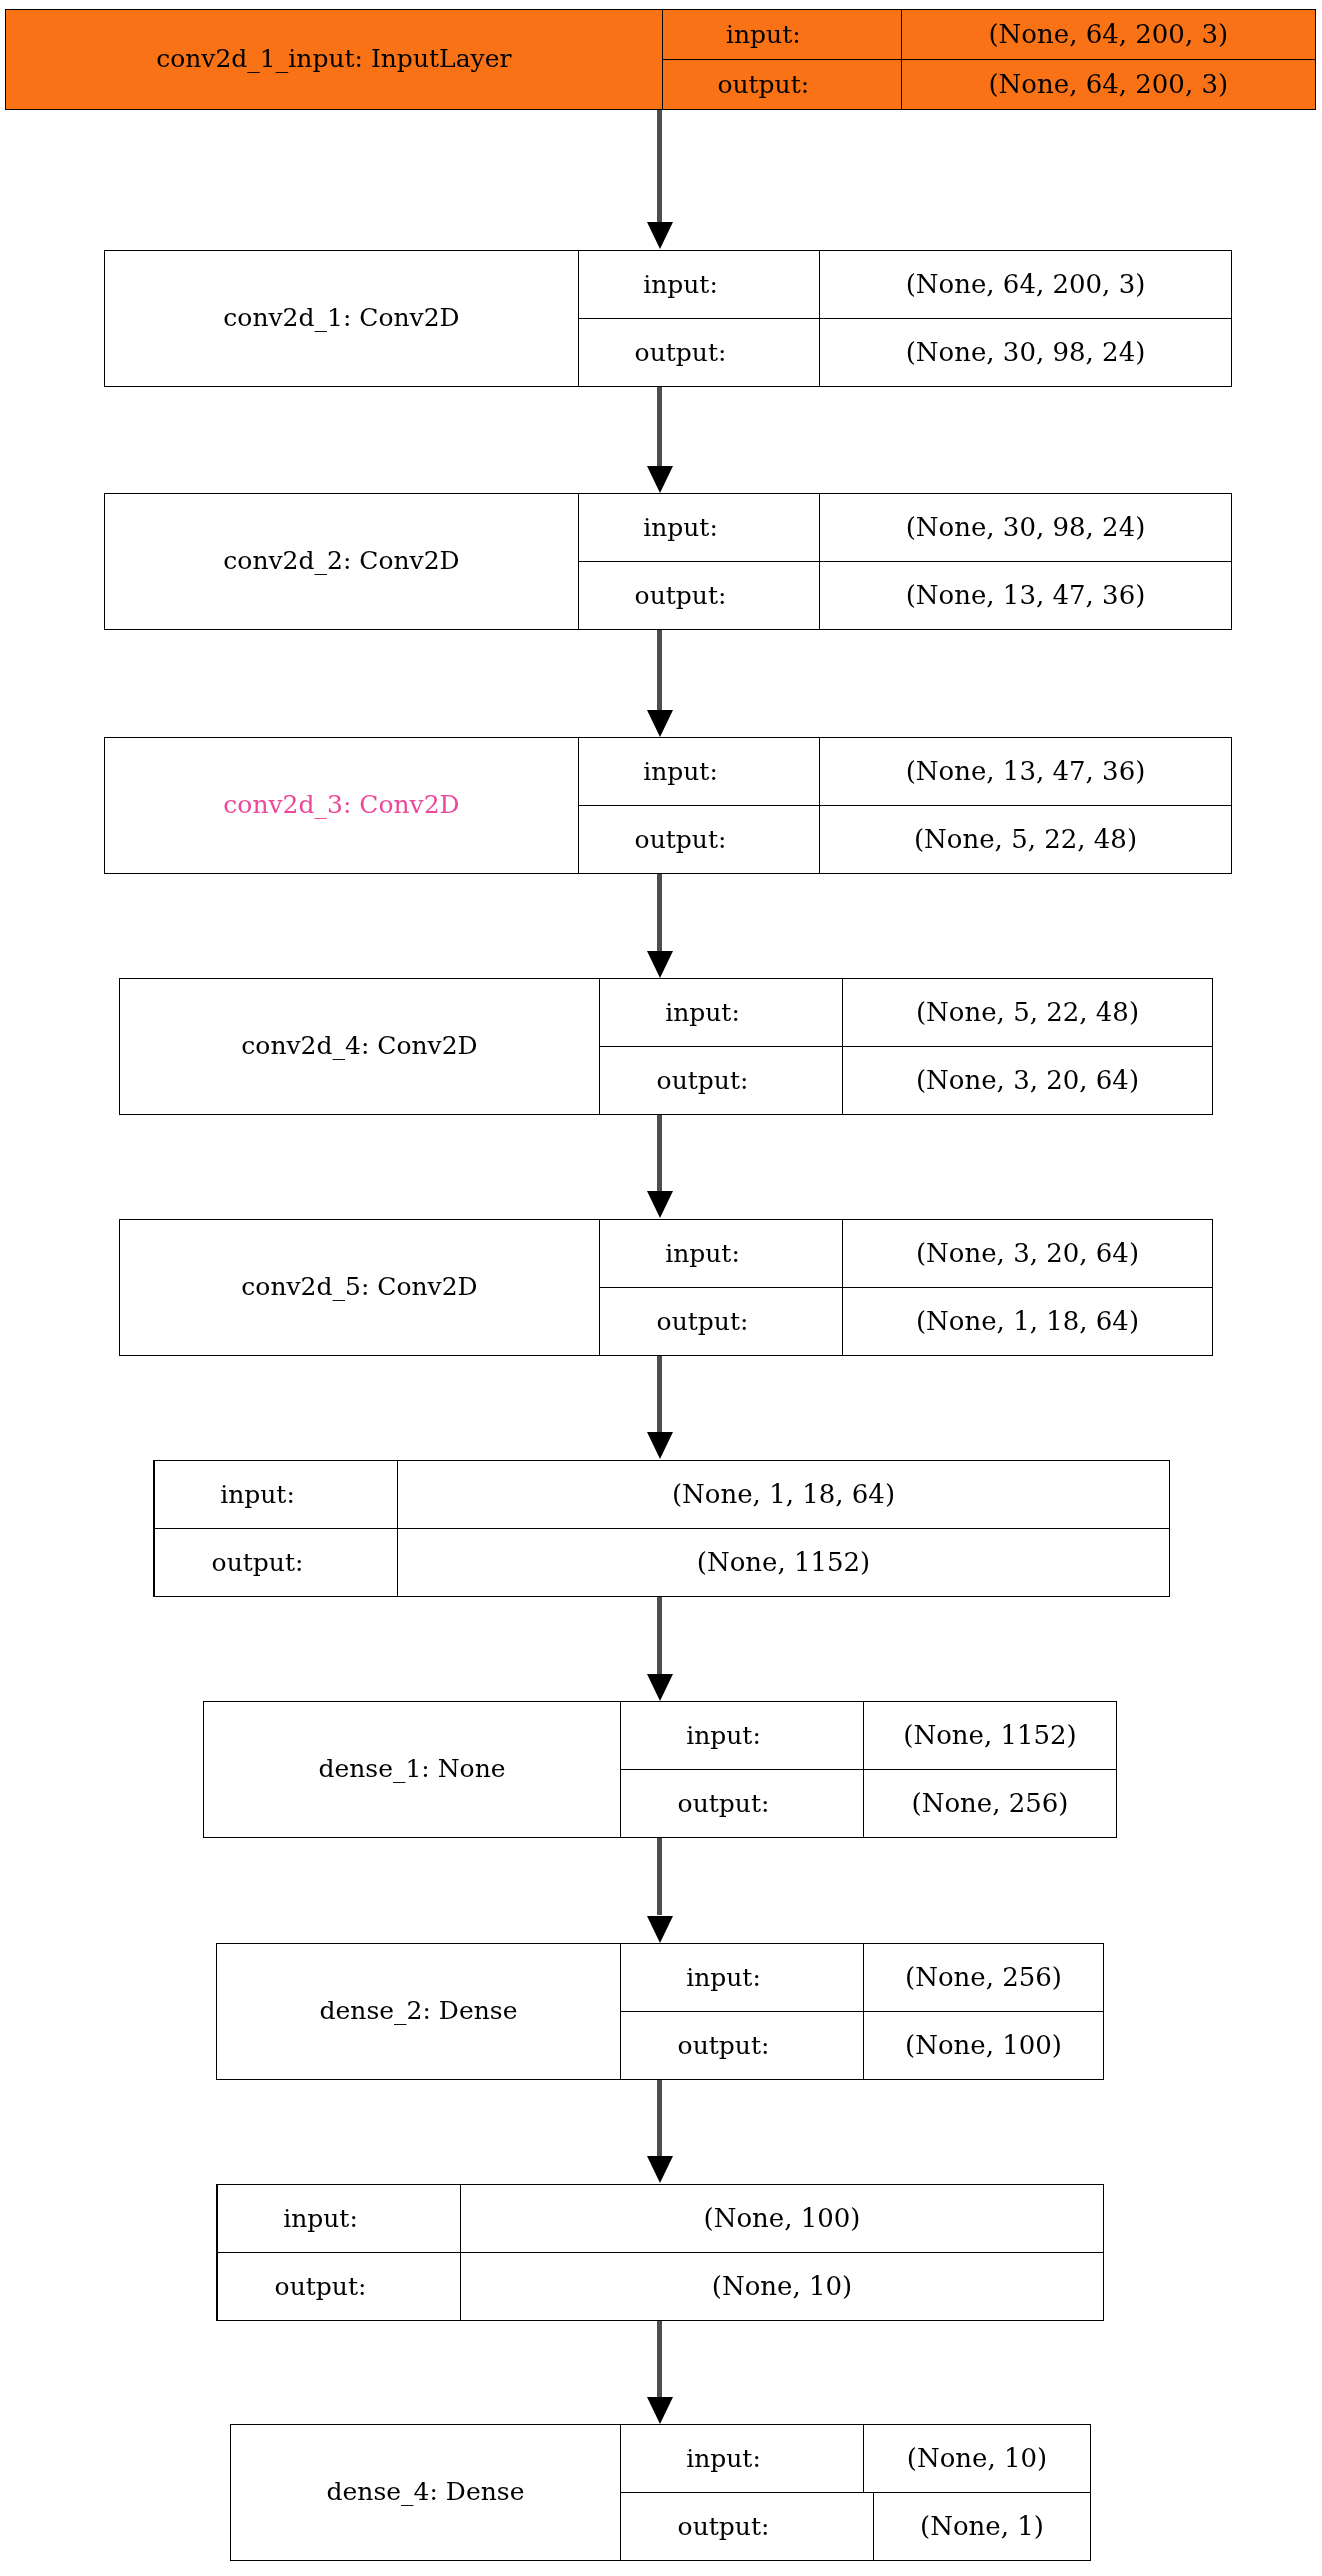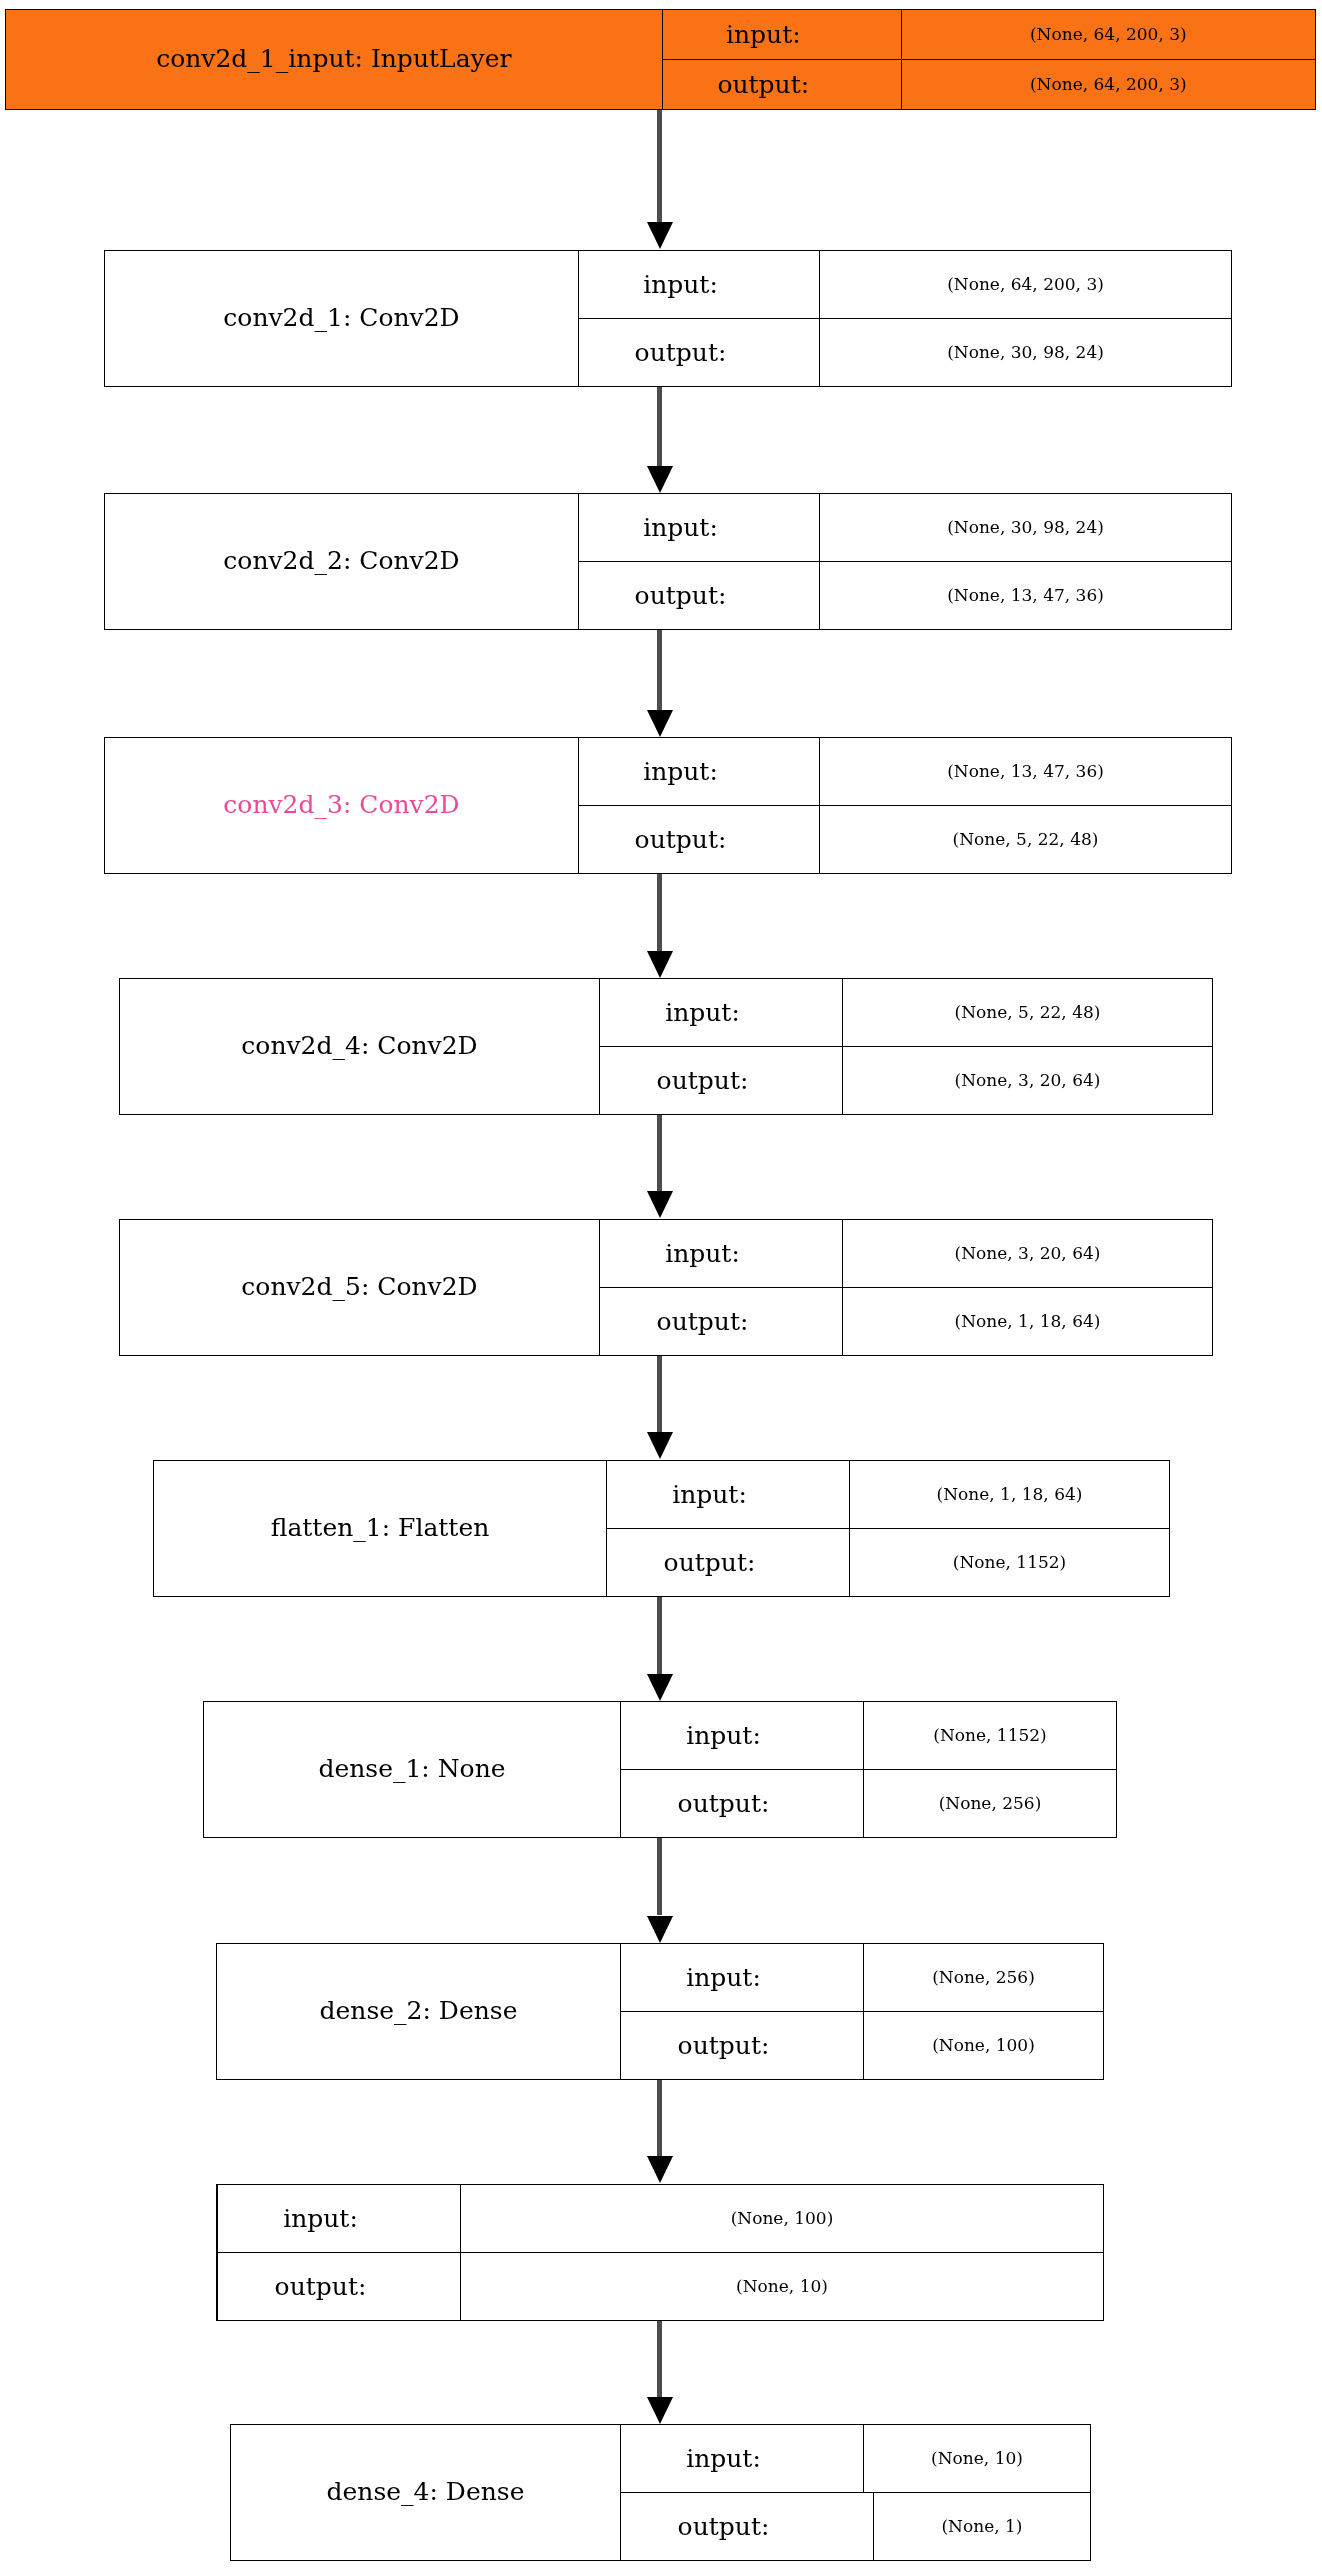--- a/index.html
+++ b/index.html
@@ -64,21 +64,21 @@
     white-space: nowrap;
     padding: 0 4.8px;
   }
   .io-shape-cell {
     box-sizing: border-box;
     border-left: 1.8px solid #000000;
     display: flex;
     align-items: center;
     justify-content: center;
     flex: 1 1 auto;
-    font-size: 17px;
+    font-size: 26px;
     color: #000000;
     white-space: nowrap;
     padding: 0 4.8px;
   }
   .edge-connector {
     position: absolute;
   }
   .edge-line {
     position: absolute;
     background: #4d4d4d;
@@ -208,21 +208,20 @@
           <div class="io-label-cell" style="width: 205px; flex: 0 0 205px; color: rgb(0, 0, 0);">input:</div>
           <div class="io-shape-cell" style="border-left-color: rgb(0, 0, 0); color: rgb(0, 0, 0);">(None, 3, 20, 64)</div>
         </div>
         <div class="io-row io-row-bottom">
           <div class="io-label-cell" style="width: 205px; flex: 0 0 205px; color: rgb(0, 0, 0);">output:</div>
           <div class="io-shape-cell" style="border-left-color: rgb(0, 0, 0); color: rgb(0, 0, 0);">(None, 1, 18, 64)</div>
         </div>
       </div>
     </div>
     <div class="layer-node" style="left: 153px; top: 1460px; width: 1017px; height: 137px; border-color: rgb(0, 0, 0); background: rgb(255, 255, 255);">
-      <div class="node-name-cell" style="width: 452px; flex: 0 0 452px; color: rgb(0, 0, 0);">flatten_1: Flatten</div>
       <div class="node-io-block" style="border-left-color: rgb(0, 0, 0);">
         <div class="io-row io-row-top" style="border-bottom-color: rgb(0, 0, 0);">
           <div class="io-label-cell" style="width: 205px; flex: 0 0 205px; color: rgb(0, 0, 0);">input:</div>
           <div class="io-shape-cell" style="border-left-color: rgb(0, 0, 0); color: rgb(0, 0, 0);">(None, 1, 18, 64)</div>
         </div>
         <div class="io-row io-row-bottom">
           <div class="io-label-cell" style="width: 205px; flex: 0 0 205px; color: rgb(0, 0, 0);">output:</div>
           <div class="io-shape-cell" style="border-left-color: rgb(0, 0, 0); color: rgb(0, 0, 0);">(None, 1152)</div>
         </div>
       </div>

